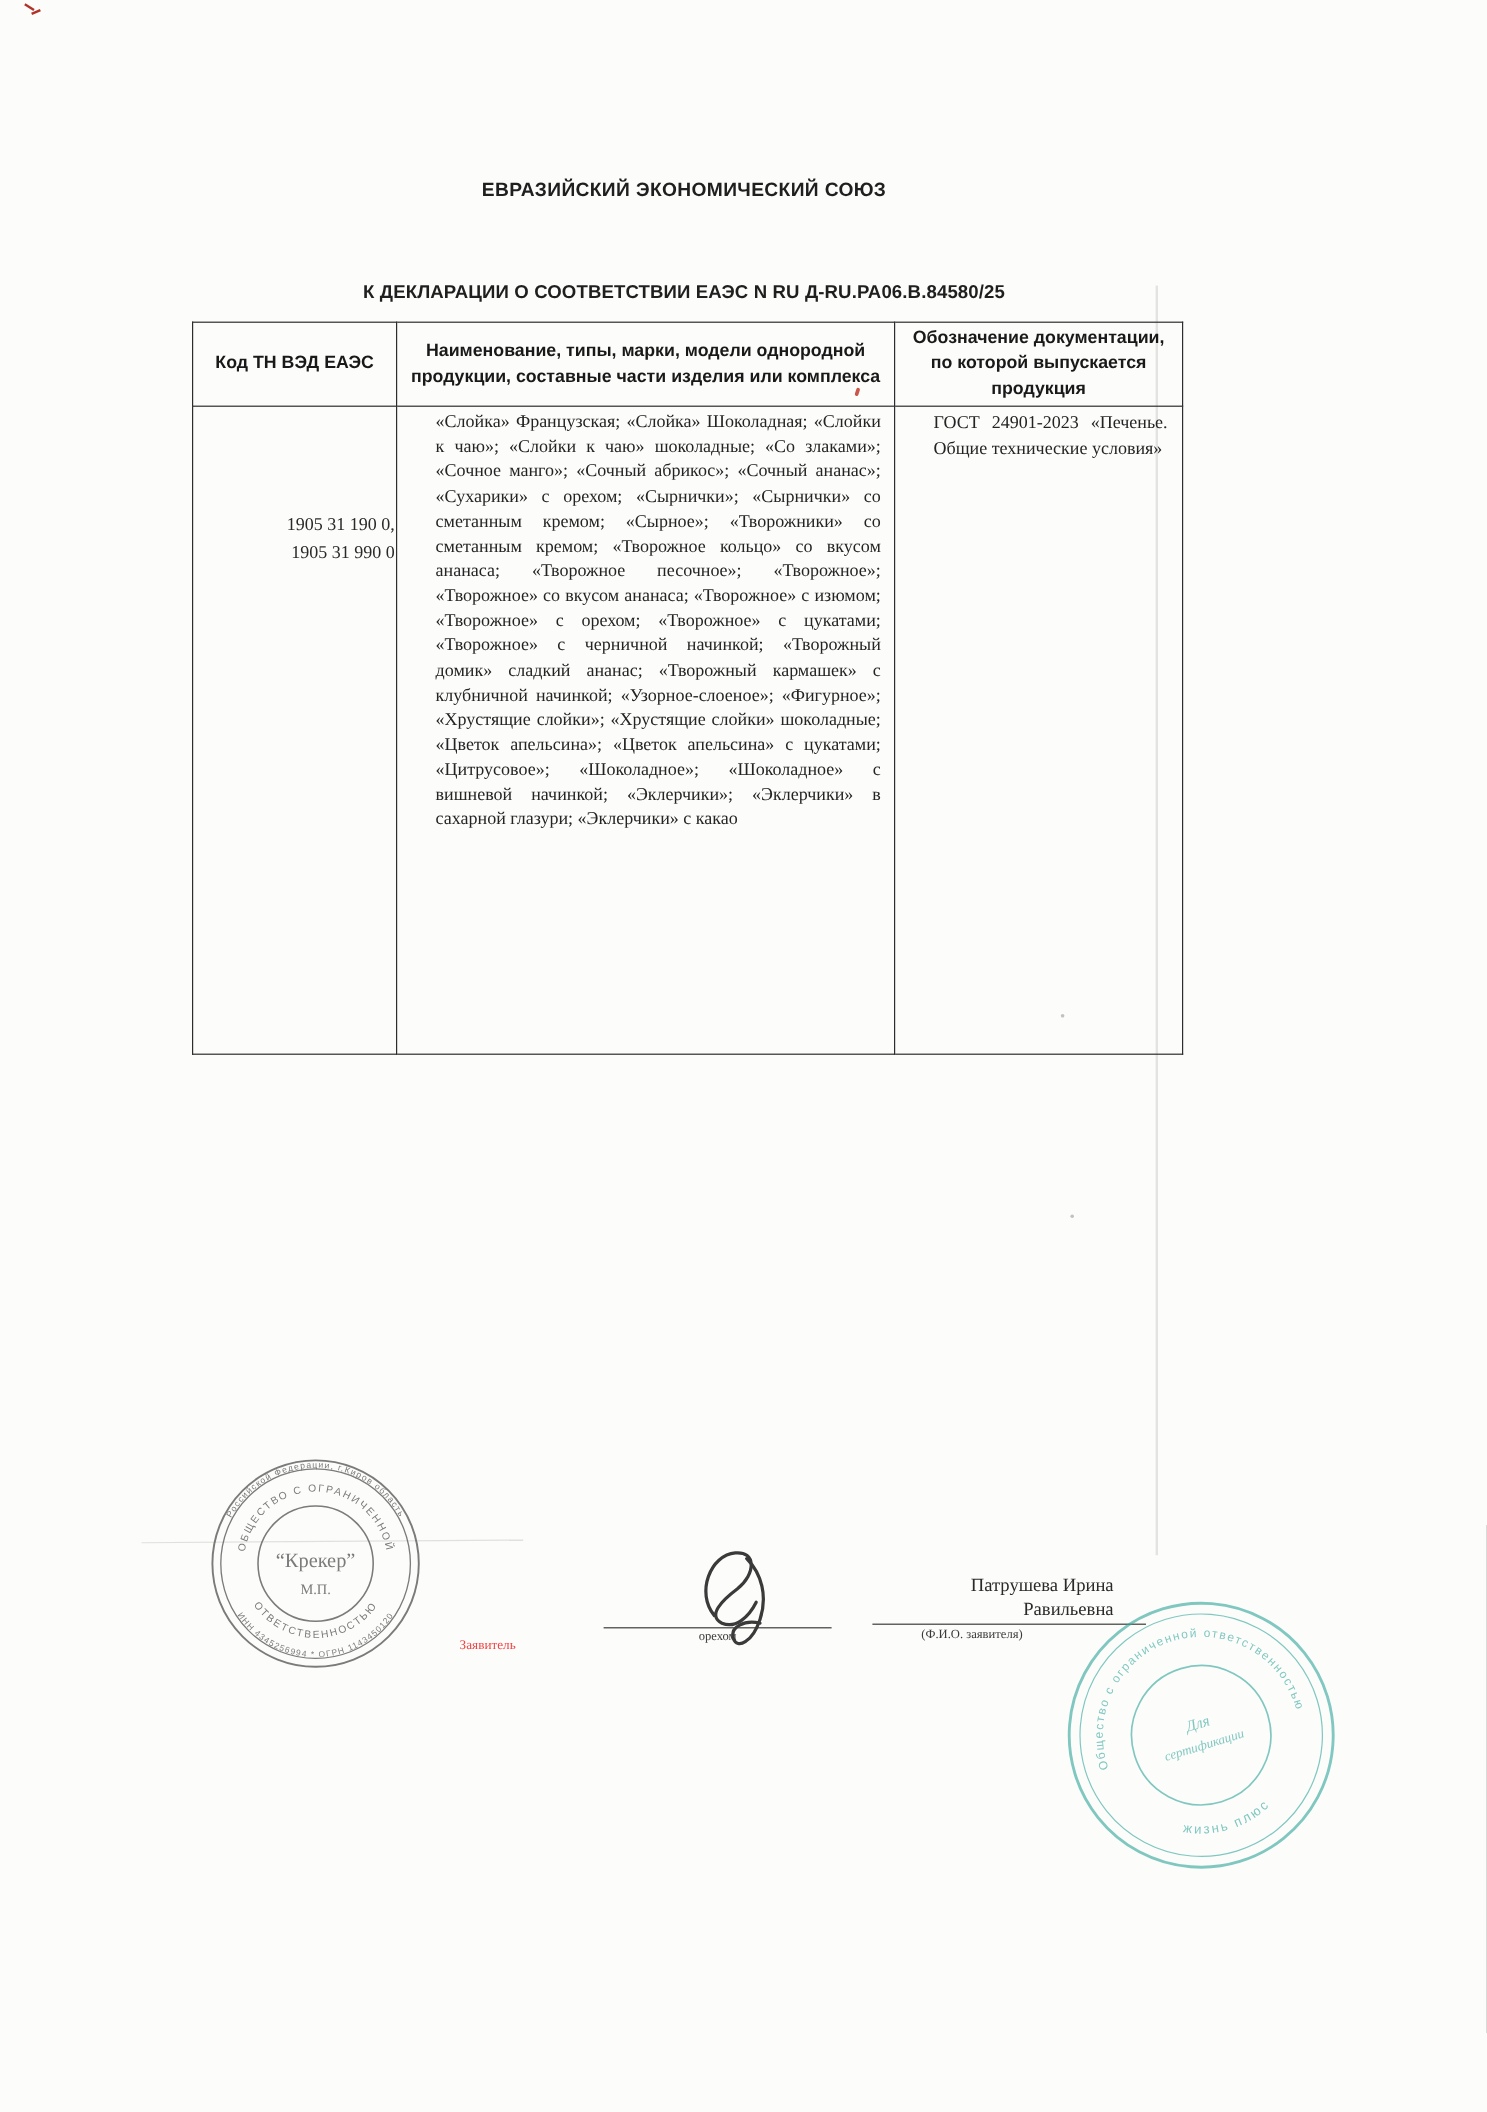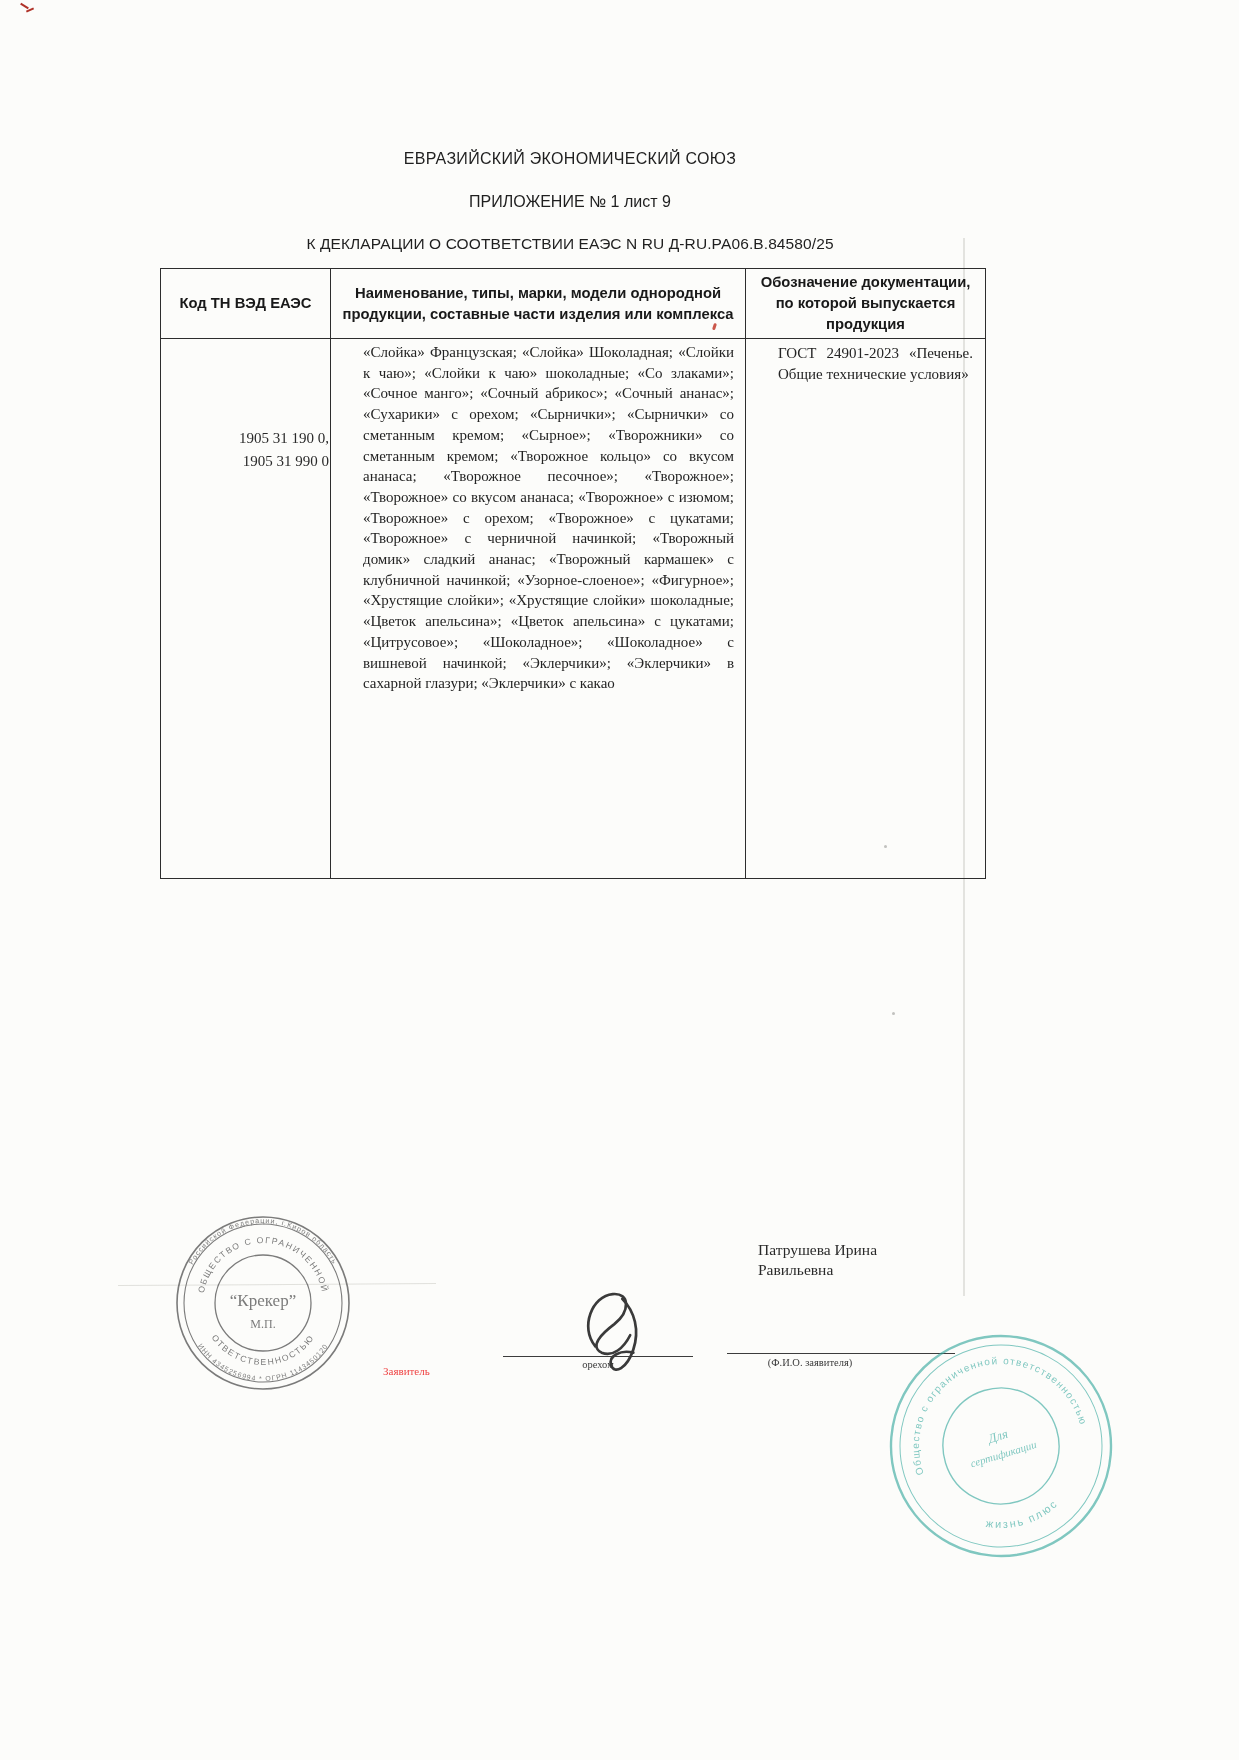--- a/index.html
+++ b/index.html
@@ -1,21 +1,21 @@
 <!DOCTYPE html>
 <html><head>
 <meta charset="utf-8">
 <style>
   html,body{margin:0;padding:0;background:#9a9a9a;}
   .page{position:relative;width:1239px;height:1760px;margin:0 auto;background:#fcfcfa;
         font-family:"Liberation Serif",serif;color:#262626;overflow:hidden;}
 
   
   .titles{position:absolute;left:125px;top:0;width:890px;height:270px;
-          font-family:"Liberation Sans",sans-serif;font-weight:400;color:#1f1f1f;}
+          font-family:"Liberation Sans",sans-serif;font-weight:700;color:#1f1f1f;}
   .title-line{position:absolute;width:100%;text-align:center;}
   .t1{top:150px;font-size:16px;letter-spacing:.3px;}
   .t2{top:193px;font-size:16px;}
   .t3{top:235px;font-size:15.5px;letter-spacing:.1px;}
 
   
   table.decl{position:absolute;left:160px;top:268px;width:825px;border-collapse:collapse;
              table-layout:fixed;}
   table.decl th,table.decl td{border:1.7px solid #2d2d2d;padding-left:32px;}
   table.decl th{font-family:"Liberation Sans",sans-serif;font-weight:700;font-size:14.8px;
@@ -32,21 +32,21 @@
             vertical-align:top;padding:4px 12px 0 13px;color:#242424;}
   .red-tick{position:absolute;right:30px;bottom:8px;width:2.5px;height:7px;
             background:#c23a2b;transform:rotate(18deg);border-radius:2px;opacity:.85;}
 
   
   .sig-label{position:absolute;left:383px;top:1365px;font-size:11px;color:#ef4444;}
   .sig-script{position:absolute;left:570px;top:1283px;width:95px;height:95px;}
   .sig-line{position:absolute;left:503px;top:1356px;width:190px;border-top:1.6px solid #3c3c3c;}
   .sig-caption{position:absolute;left:503px;top:1359px;width:190px;text-align:center;
                font-size:10.5px;color:#3a3a3a;}
-  .name-block{position:absolute;left:758px;top:1240px;width:170px;text-align:left;
+  .name-block{position:absolute;left:758px;top:1312px;width:170px;text-align:right;
               font-size:15.5px;line-height:19.5px;color:#2a2a2a;}
   .name-line{position:absolute;left:727px;top:1353px;width:228px;border-top:1.6px solid #3c3c3c;}
   .name-caption{position:absolute;left:696px;top:1357px;width:228px;text-align:center;
                 font-size:10.5px;color:#3a3a3a;}
 
   
   .stamp-maker{position:absolute;left:173px;top:1213px;width:180px;height:180px;opacity:.82;}
   .stamp-cert{position:absolute;left:885px;top:1330px;width:232px;height:232px;opacity:.62;
               transform:rotate(-17deg);}
   .ring-text{font-family:"Liberation Sans",sans-serif;}
@@ -71,21 +71,20 @@
     <span class="ink-a"></span>
       <span class="ink-b"></span>
   </div>
   <div class="crease-v"></div>
   <div class="edge-h"></div>
   <div class="speck" style="left:884px;top:845px;"></div>
   <div class="speck" style="left:892px;top:1012px;"></div>
 
   <div class="titles">
     <div class="title-line t1">ЕВРАЗИЙСКИЙ ЭКОНОМИЧЕСКИЙ СОЮЗ</div>
-    <div class="title-line t2">ПРИЛОЖЕНИЕ № 1 лист 9</div>
     <div class="title-line t3">К ДЕКЛАРАЦИИ О СООТВЕТСТВИИ ЕАЭС N RU Д-RU.РА06.В.84580/25</div>
   </div>
 
   <table class="decl">
     <colgroup>
         <col class="col-code">
         <col class="col-name">
         <col class="col-doc">
       </colgroup>
     <thead>

